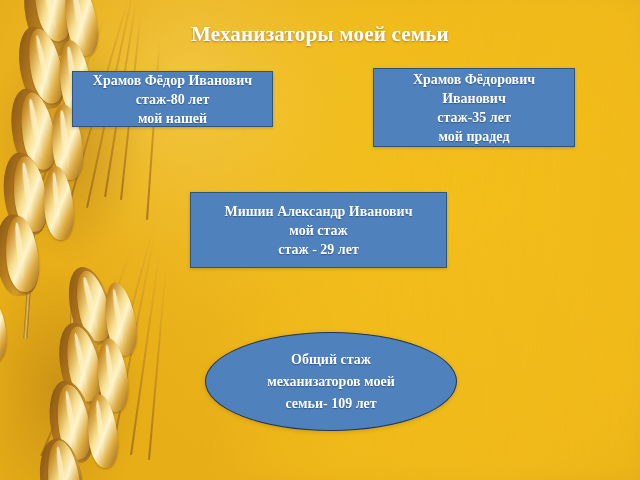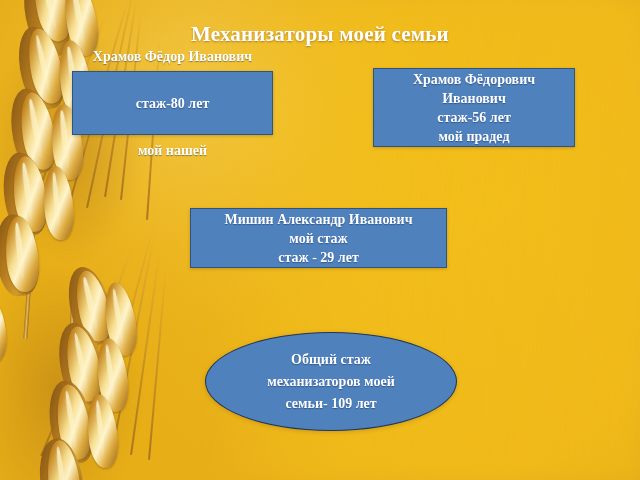--- a/index.html
+++ b/index.html
@@ -122,23 +122,23 @@
     align-items: center;
     justify-content: center;
     font-size: 14px;
     line-height: 19px;
     font-weight: bold;
     text-shadow: 0 1px 1px rgba(20,45,80,0.45);
     box-shadow: 0 1px 3px rgba(90,60,10,0.28);
   }
   .node .ln { display: block; white-space: nowrap; }
 
-  #node-great-grandfather { left: 72px;  top: 71px;  width: 201px; height: 64px; gap: 28px; }
+  #node-great-grandfather { left: 72px;  top: 71px;  width: 201px; height: 56px; }
   #node-grandfather       { left: 373px; top: 68px;  width: 202px; height: 79px; }
-  #node-father            { left: 190px; top: 208px; width: 257px; height: 60px; }
+  #node-father            { left: 190px; top: 192px; width: 257px; height: 76px; }
 
   .node-ellipse {
     position: absolute;
     box-sizing: border-box;
     left: 205px;
     top: 332px;
     width: 252px;
     height: 99px;
     border-radius: 50%;
     background: #4f81bd;
@@ -224,21 +224,21 @@
 
   <div class="node" id="node-great-grandfather">
     <span class="ln">Храмов Фёдор Иванович</span>
     <span class="ln">стаж-80 лет</span>
     <span class="ln">мой нашей</span>
   </div>
 
   <div class="node" id="node-grandfather">
     <span class="ln">Храмов Фёдорович</span>
     <span class="ln">Иванович</span>
-    <span class="ln">стаж-56 лет</span>
+    <span class="ln">стаж-35 лет</span>
     <span class="ln">мой прадед</span>
   </div>
 
   <div class="node" id="node-father">
     <span class="ln">Мишин Александр Иванович</span>
     <span class="ln">мой стаж</span>
     <span class="ln">стаж - 29  лет</span>
   </div>
 
   <div class="node-ellipse" id="node-total">

